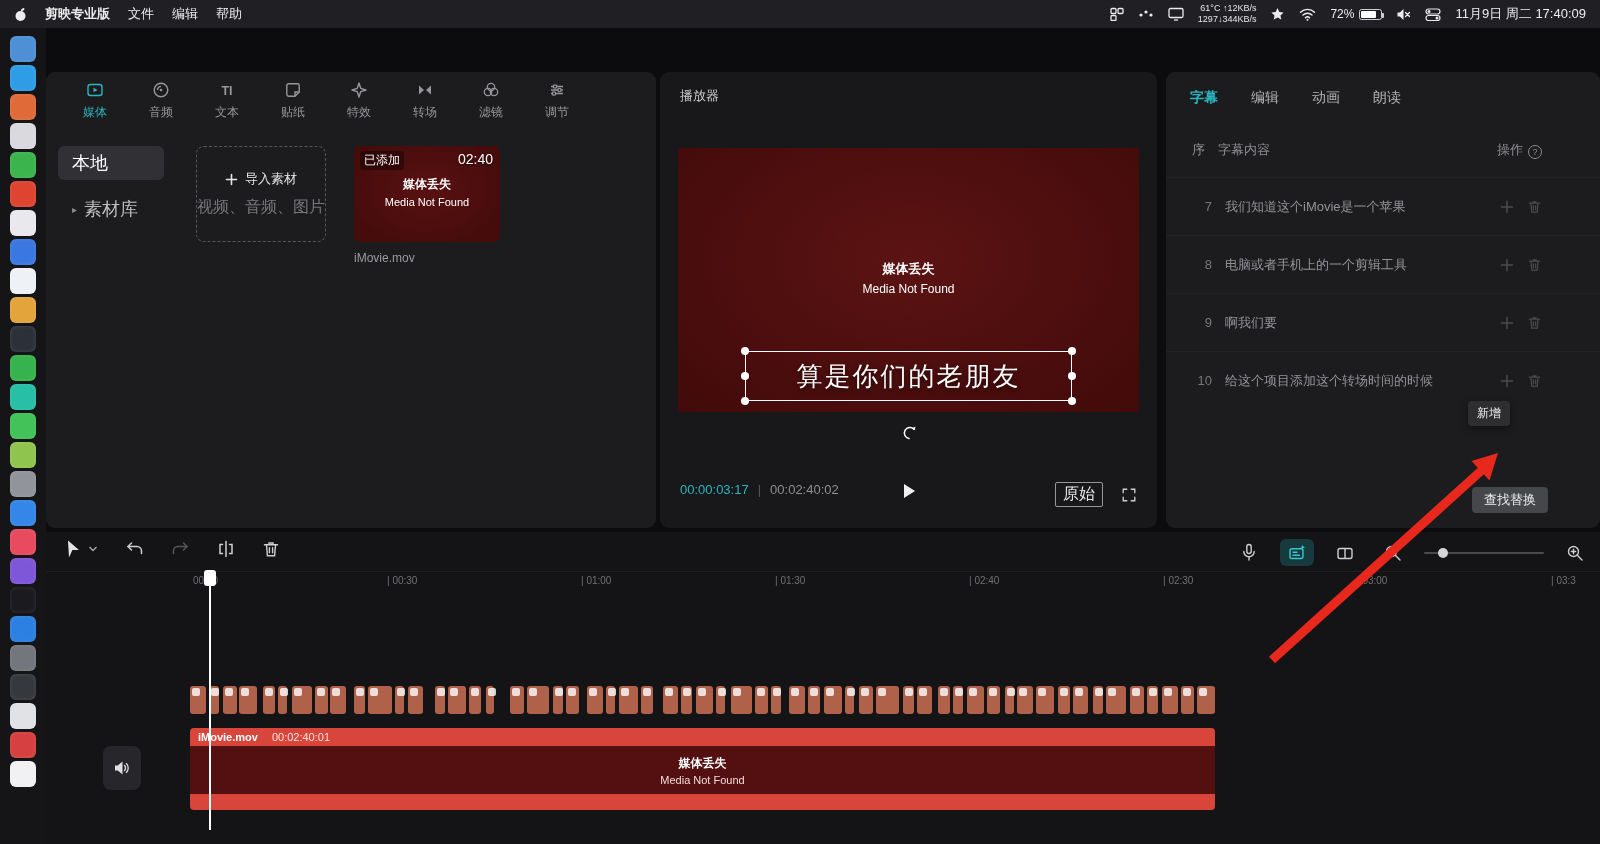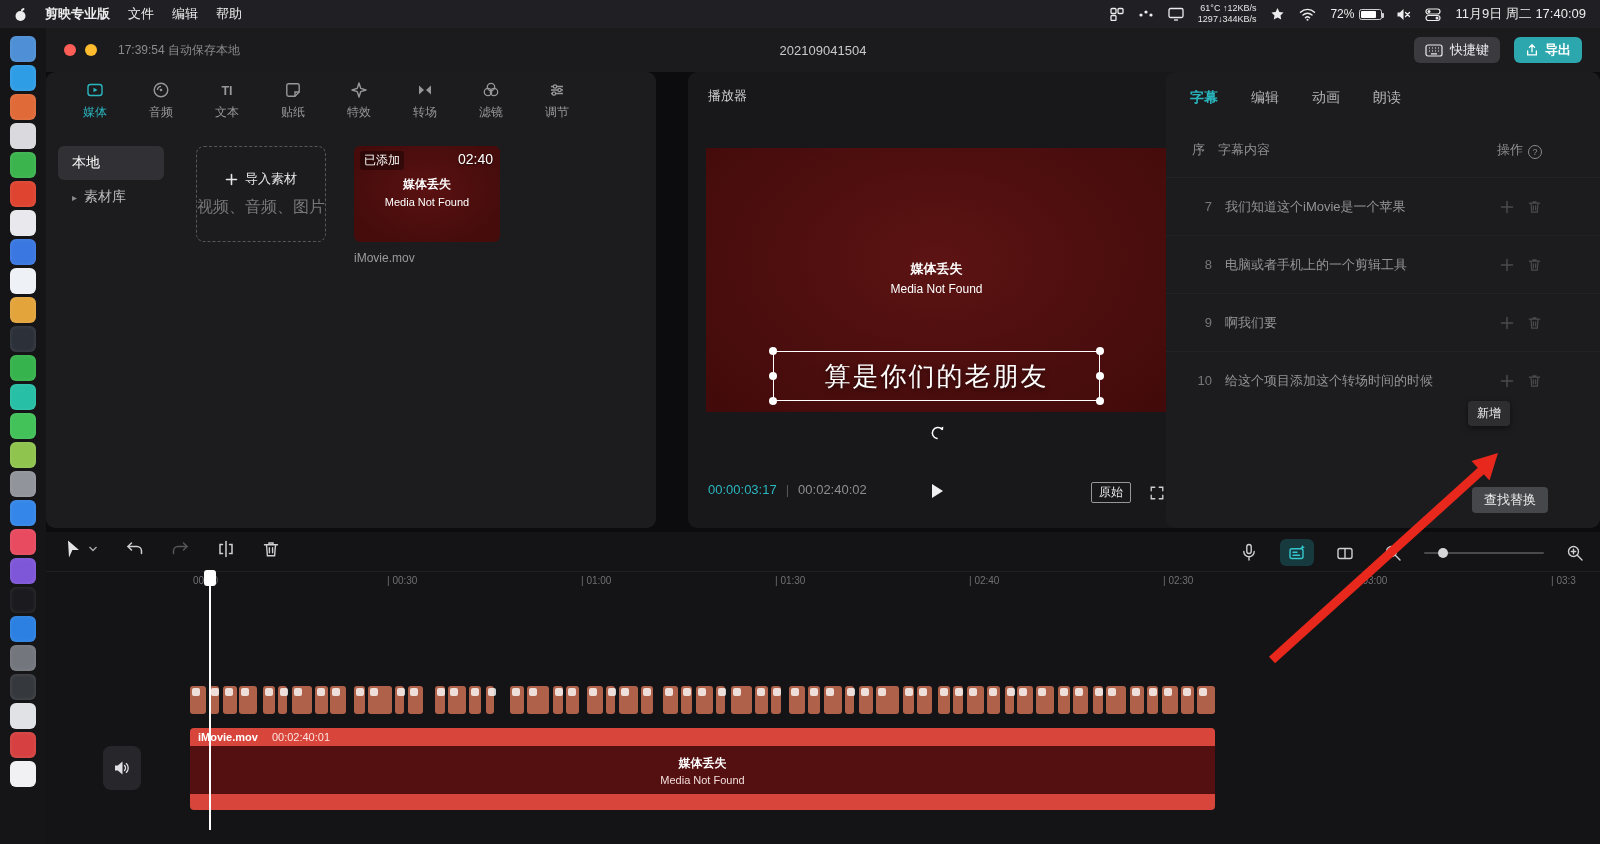--- a/index.html
+++ b/index.html
@@ -30,30 +30,30 @@
   .tl-red{background:#ff5e57}.tl-yellow{background:#febc2e}
   .autosave{color:#8a8a8d;font-size:12px;margin-left:12px}
   .proj-title{position:absolute;left:0;right:0;text-align:center;color:#c9c9cc;font-size:13px;pointer-events:none}
   .tb-btns{margin-left:auto;display:flex;gap:14px;z-index:2}
   .btn-shortcut{background:#3a3a3f;border-radius:6px;height:26px;padding:0 11px;display:flex;align-items:center;gap:7px;font-size:13px;color:#ececf0;cursor:pointer}
   .btn-export{background:#2ba7ad;border-radius:6px;height:26px;padding:0 11px;display:flex;align-items:center;gap:6px;font-size:13px;color:#fff;font-weight:bold;cursor:pointer}
 
   
   .panel{position:absolute;background:#1c1c1f;border-radius:9px;overflow:hidden}
   .media-panel{left:46px;top:72px;width:610px;height:456px}
-  .player-panel{left:688px;top:72px;width:497px;height:456px;background:#18181b}
+  .player-panel{left:660px;top:72px;width:497px;height:456px;background:#18181b}
   .subtitle-panel{left:1166px;top:72px;width:434px;height:456px}
 
   
   .m-tabs{display:flex;height:58px;padding-left:16px;align-items:center}
   .m-tab{width:66px;height:100%;display:flex;flex-direction:column;align-items:center;justify-content:center;gap:5px;color:#97979b;font-size:12px;cursor:pointer}
   .m-tab.active{color:#2ab6bf}
   .m-body{position:absolute;top:58px;left:0;right:0;bottom:0;display:flex}
   .m-side{width:130px;padding:16px 12px;flex:none}
-  .side-item{height:34px;border-radius:6px;display:flex;align-items:center;padding:0 14px;font-size:14px;color:#bdbdc0;cursor:pointer;margin-bottom:0}
+  .side-item{height:34px;border-radius:6px;display:flex;align-items:center;padding:0 14px;font-size:18px;color:#bdbdc0;cursor:pointer;margin-bottom:12px}
   .side-item.active{background:#303035;color:#fff}
   .side-item.lib::before{content:"\25B8";font-size:10px;color:#8a8a8d;margin-right:7px}
   .m-content{flex:1;padding:16px 0 0 20px;display:flex;gap:28px;align-items:flex-start}
   .import-card{width:130px;height:96px;border:1px dashed #55555a;border-radius:8px;display:flex;flex-direction:column;align-items:center;justify-content:center;gap:9px;cursor:pointer}
   .import-main{font-size:13px;color:#e6e6e8;display:flex;gap:7px;align-items:center}
   .import-sub{font-size:16px;color:#77777b}
   .clip-card{width:146px}
   .thumb{position:relative;width:146px;height:96px;border-radius:6px;background:radial-gradient(ellipse at 50% 45%,#5a1111,#460c0c 75%);overflow:hidden;cursor:pointer}
   .badge{position:absolute;left:6px;top:5px;font-size:12px;color:#fff;background:rgba(0,0,0,.35);padding:1px 4px;border-radius:3px}
   .dur{position:absolute;right:7px;top:5px;font-size:14px;color:#fff;text-shadow:0 1px 2px rgba(0,0,0,.6)}
@@ -73,21 +73,21 @@
   .handle{position:absolute;width:8px;height:8px;background:#fff;border-radius:50%}
   .h-tl{left:-5px;top:-5px}.h-tr{right:-5px;top:-5px}.h-bl{left:-5px;bottom:-5px}.h-br{right:-5px;bottom:-5px}
   .h-ml{left:-5px;top:50%;margin-top:-4px}.h-mr{right:-5px;top:50%;margin-top:-4px}
   .rotate-handle{position:absolute;left:50%;top:352px;transform:translateX(-50%);cursor:pointer}
   .p-controls{position:absolute;left:0;right:0;bottom:18px;height:28px;display:flex;align-items:flex-start;padding:0 20px}
   .time-cur{color:#2ab6bf;font-size:13px}
   .time-div{color:#55555a;margin:0 9px;font-size:13px}
   .time-total{color:#8e8e92;font-size:13px}
   .play-btn{position:absolute;left:50%;transform:translateX(-50%);cursor:pointer}
   .right-ctrl{margin-left:auto;display:flex;align-items:center;gap:18px}
-  .ratio-btn{border:1px solid #97979b;border-radius:2px;padding:1px 7px;font-size:12px;color:#e8e8ea;cursor:pointer}
+  .ratio-btn{border:1px solid #97979b;border-radius:2px;padding:1px 7px;font-size:16px;color:#e8e8ea;cursor:pointer}
 
   
   .s-tabs{height:51px;display:flex;align-items:center;gap:33px;padding:0 24px;font-size:14px;color:#b3b3b6}
   .s-tab{cursor:pointer}
   .s-tab.active{color:#2ab6bf;font-weight:bold}
   .s-header{height:54px;display:flex;align-items:center;font-size:13px;color:#8f8f93;position:relative;padding-left:26px}
   .s-header .col-content{margin-left:13px}
   .s-header-right{position:absolute;right:58px;display:flex;align-items:flex-end;gap:5px}
   .sub-row{height:58px;display:flex;align-items:center;border-top:1px solid #232327;position:relative;padding-left:26px;cursor:pointer}
   .sub-num{width:20px;text-align:right;color:#77777b;font-size:13px;flex:none}
@@ -235,42 +235,20 @@
       <div class="dock-icon" style="background: rgb(126, 86, 216);"></div>
       <div class="dock-icon" style="background: rgb(27, 27, 31);"></div>
       <div class="dock-icon" style="background: rgb(43, 128, 226);"></div>
       <div class="dock-icon" style="background: rgb(115, 118, 124);"></div>
       <div class="dock-icon" style="background: rgb(53, 56, 61);"></div>
       <div class="dock-icon" style="background: rgb(224, 226, 230);"></div>
       <div class="dock-icon" style="background: rgb(214, 64, 64);"></div>
       <div class="dock-icon" style="background: rgb(241, 241, 243);"></div>
     </div>
 
-  <div class="titlebar">
-    <span class="tl-dot tl-red"></span>
-    <span class="tl-dot tl-yellow"></span>
-    <span class="autosave">17:39:54 自动保存本地</span>
-    <span class="proj-title">202109041504</span>
-    <div class="tb-btns">
-      <span class="btn-shortcut">
-        <svg width="18" height="13" viewBox="0 0 18 13" fill="none" stroke="#ececf0" stroke-width="1.2">
-            <rect x="1" y="1" width="16" height="11" rx="2"></rect>
-            <path d="M4 4h1M7 4h1M10 4h1M13 4h1M4 7h1M7 7h1M10 7h1M13 7h1M6 9.8h6"></path>
-          </svg>
-        <span>快捷键</span>
-      </span>
-      <span class="btn-export">
-        <svg width="14" height="14" viewBox="0 0 16 16" fill="none" stroke="#fff" stroke-width="1.5" stroke-linecap="round">
-            <path d="M8 10V2.5M5 5l3-3 3 3"></path>
-            <path d="M3 9v4.5h10V9"></path>
-          </svg>
-        <span>导出</span>
-      </span>
-    </div>
-  </div>
 
   <div class="panel media-panel">
     <div class="m-tabs">
       <div class="m-tab active">
         <svg width="18" height="18" viewBox="0 0 18 18" fill="none" stroke="currentColor" stroke-width="1.4">
             <rect x="2" y="3.5" width="14" height="11" rx="2.5"></rect>
             <path d="M7.5 6.8l4 2.2-4 2.2z" fill="currentColor" stroke="none"></path>
           </svg>
         <span>媒体</span>
       </div>

